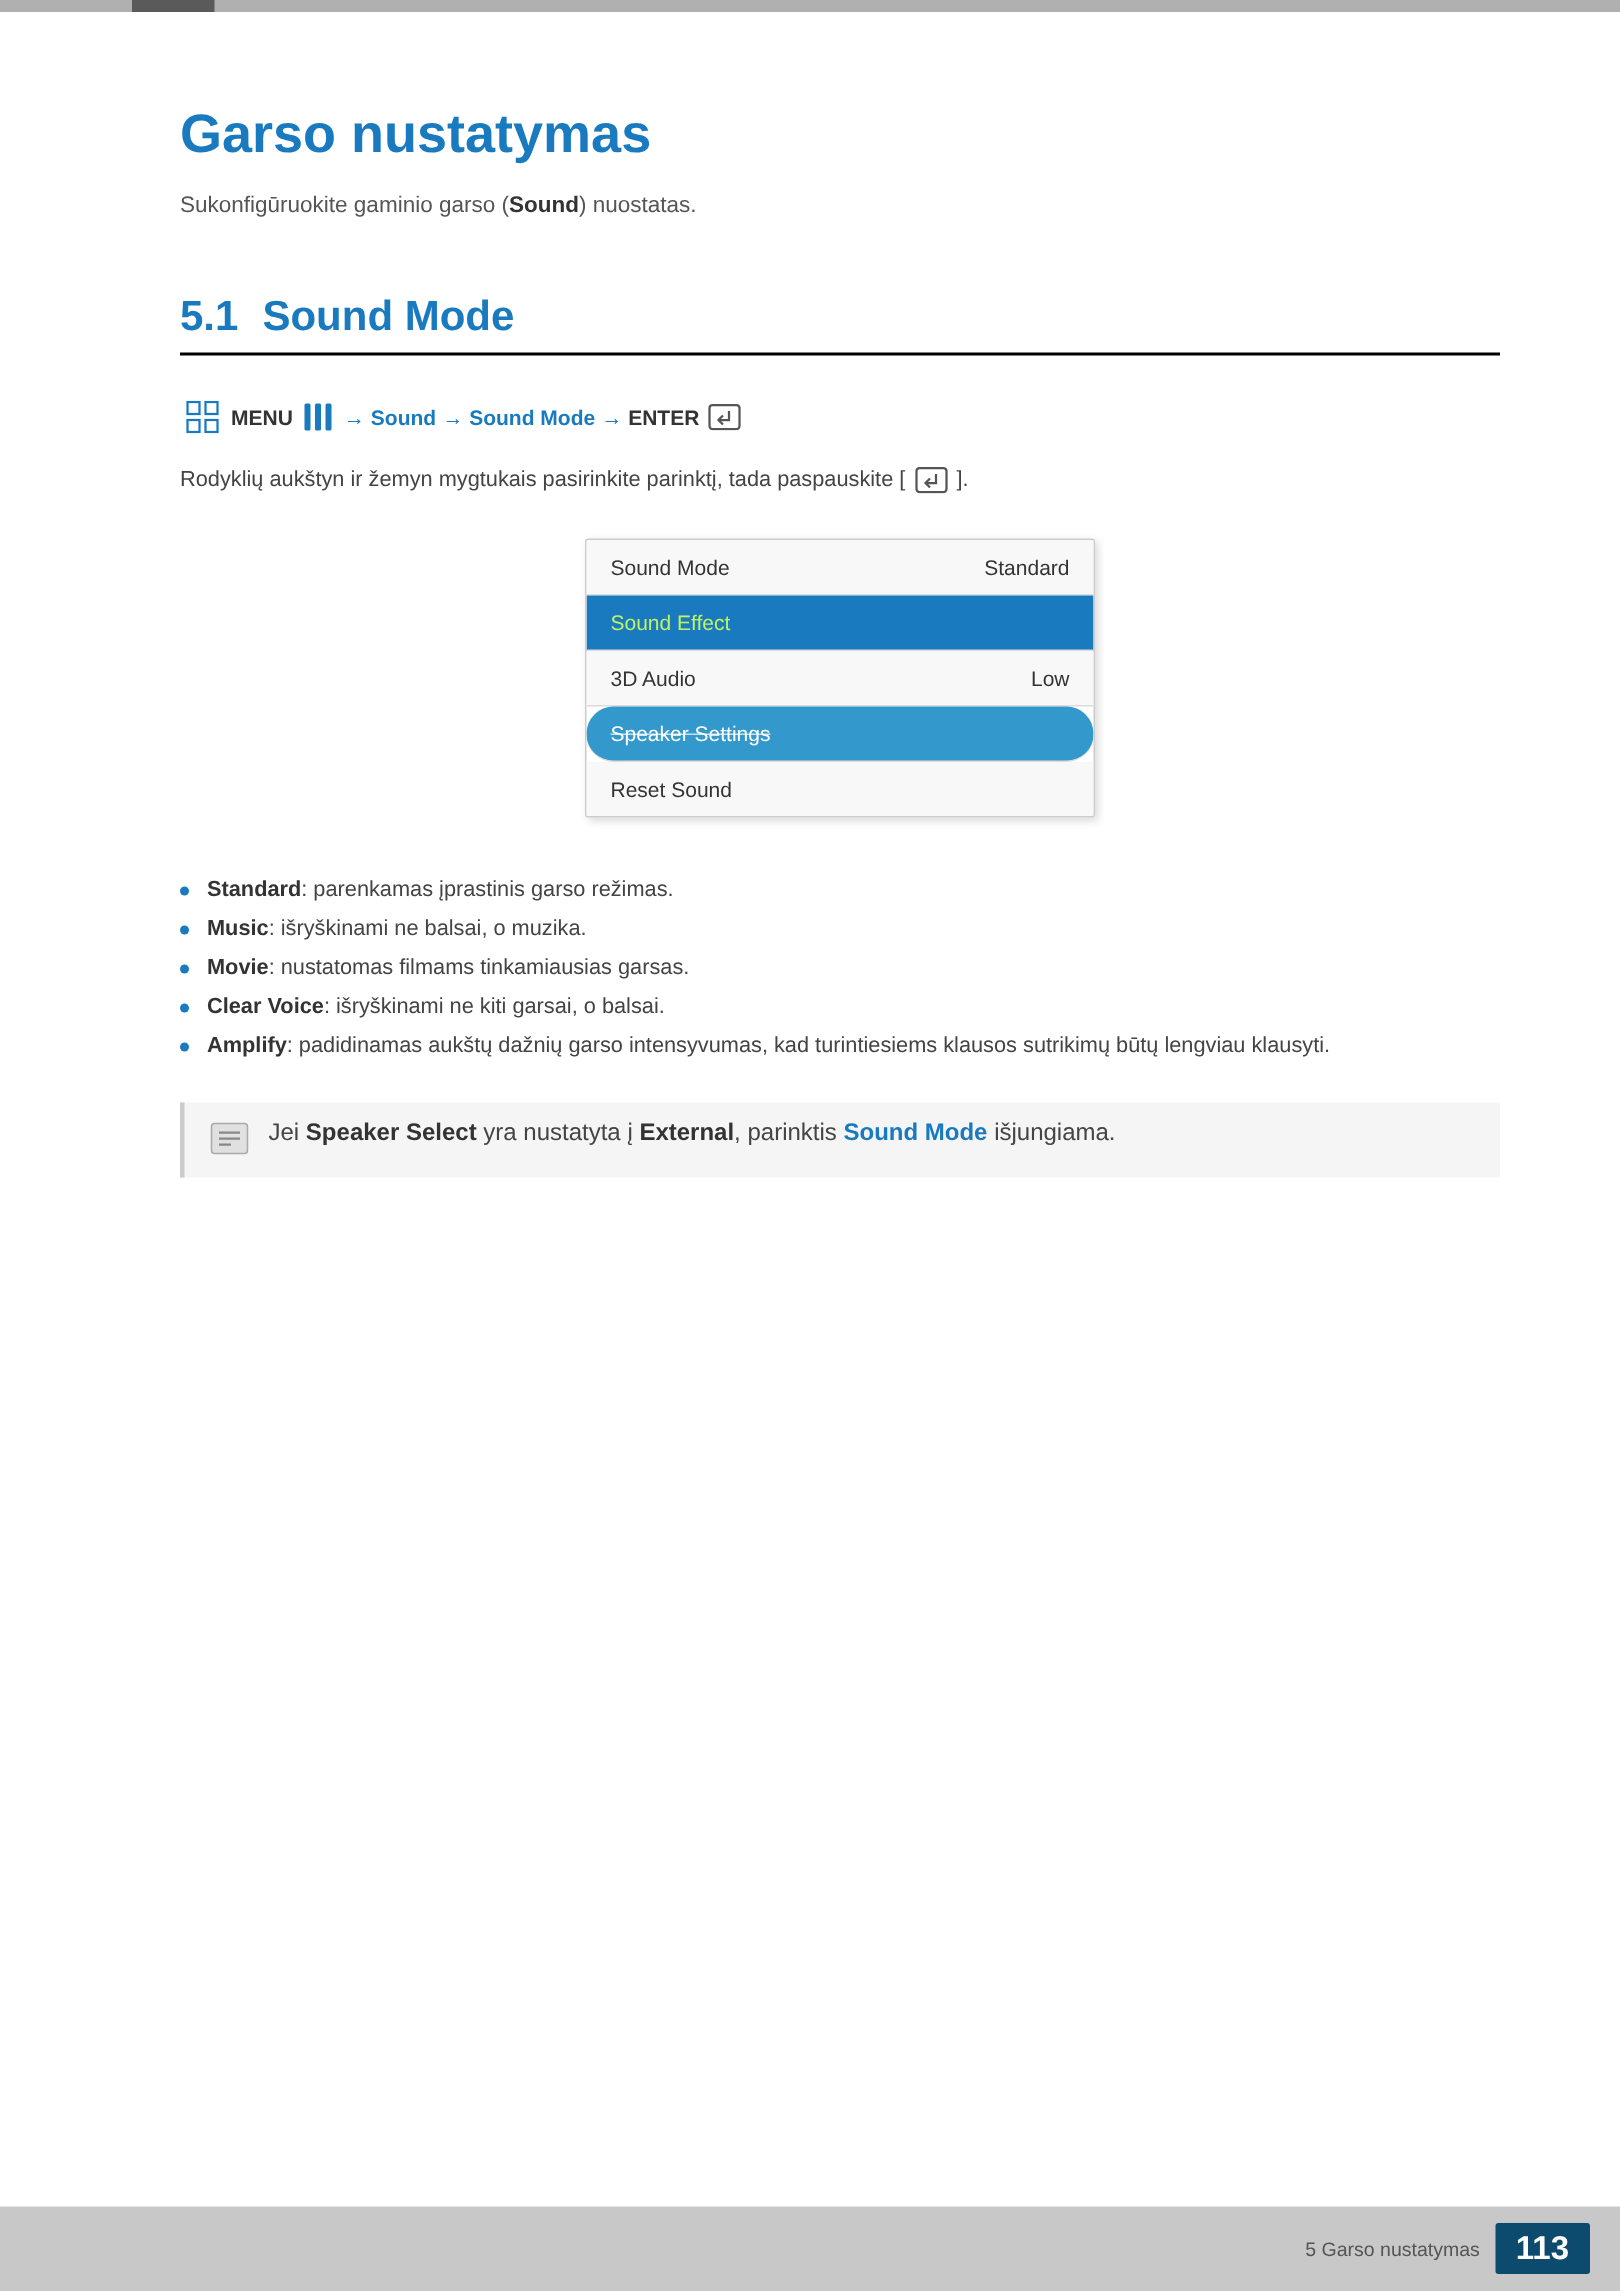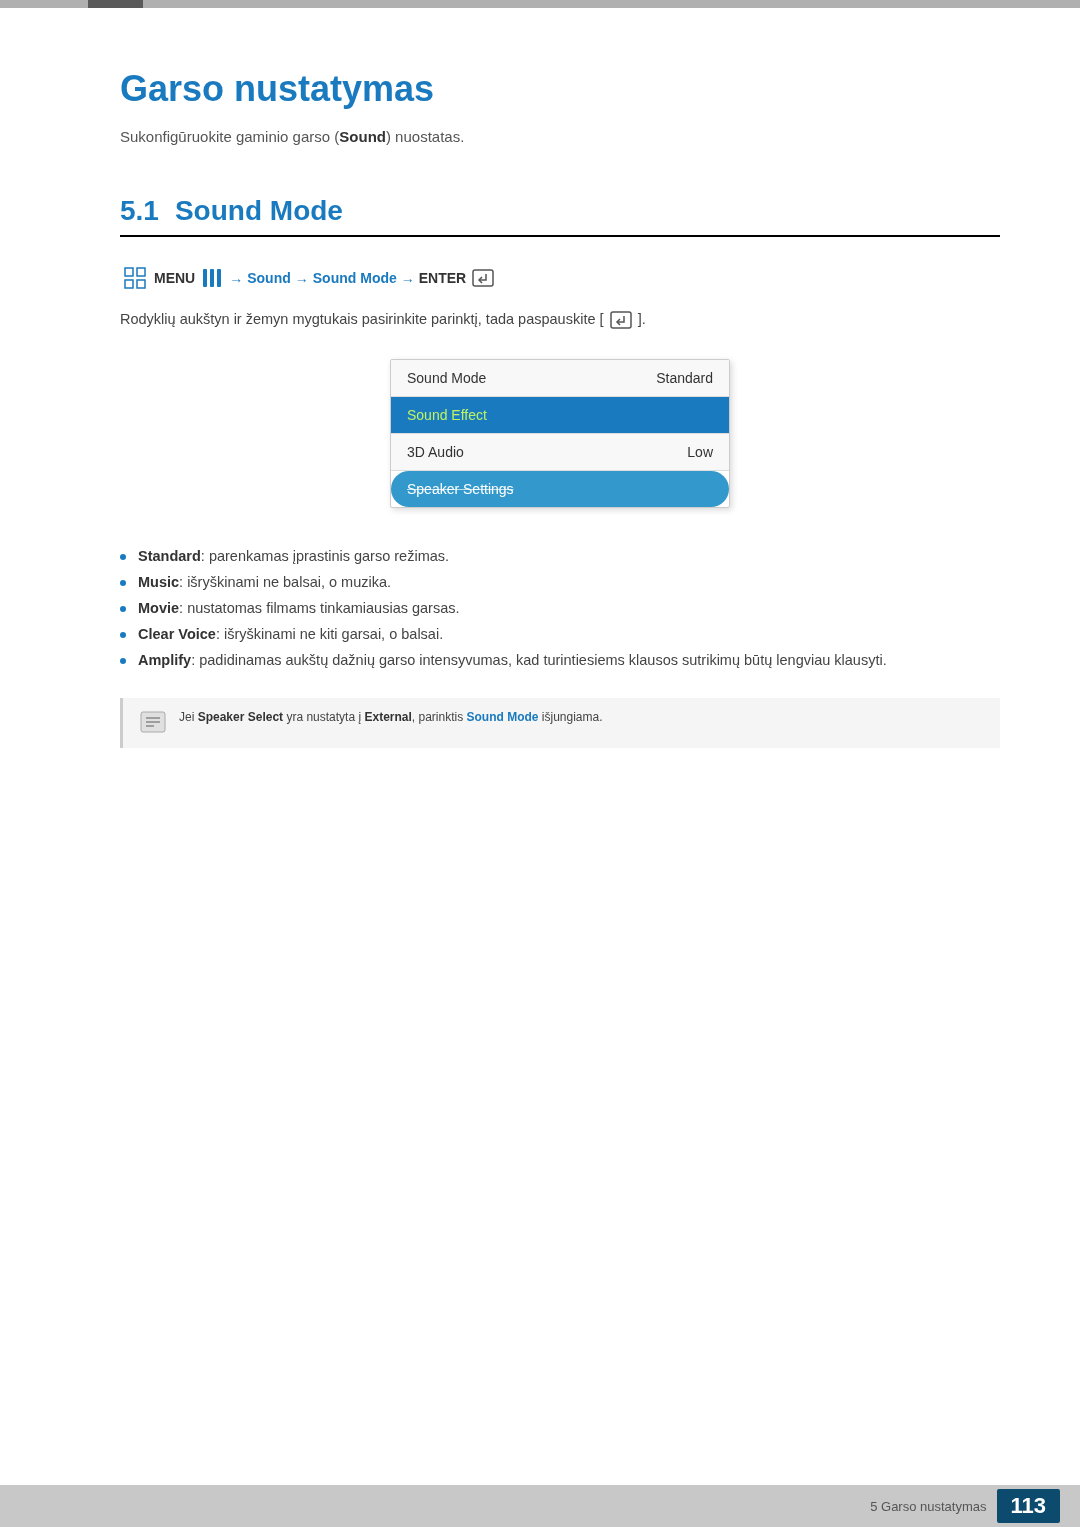--- a/index.html
+++ b/index.html
@@ -211,40 +211,40 @@
     }
 
     
     .note-box {
       display: flex;
       align-items: flex-start;
       gap: 12px;
       background: #f5f5f5;
       border-left: 3px solid #ccc;
       padding: 12px 16px;
-      font-size: 12px;
+      font-size: 16px;
       color: #444;
       margin-top: 10px;
     }
 
     .note-icon {
       display: inline-block;
       width: 28px;
       height: 28px;
       flex-shrink: 0;
       margin-top: -2px;
     }
 
     
     .bottom-bar {
       position: absolute;
       bottom: 0;
       left: 0;
       right: 0;
-      height: 42px;
+      height: 56px;
       background: #c8c8c8;
       display: flex;
       align-items: center;
       justify-content: flex-end;
       padding-right: 20px;
       gap: 10px;
     }
 
     .footer-text {
       font-size: 13px;
@@ -335,20 +335,24 @@
       <div class="menu-row normal">
         <span class="menu-row-label">3D Audio</span>
         <span class="menu-row-value">Low</span>
       </div>
 
       <div class="menu-row selected-blue">
         <span class="menu-row-label" style="text-decoration: line-through; text-decoration-color: rgba(255,255,255,0.7);">Speaker Settings</span>
         <span class="menu-row-value"></span>
       </div>
 
+      <div class="menu-row normal">
+        <span class="menu-row-label">Reset Sound</span>
+        <span class="menu-row-value"></span>
+      </div>
 
     </div>
   </div>
 
   <ul class="bullet-list">
     <li>
       <span class="bullet-dot"></span>
       <span><span class="bullet-term">Standard</span><span>: parenkamas įprastinis garso režimas.</span></span>
     </li>
     <li>

